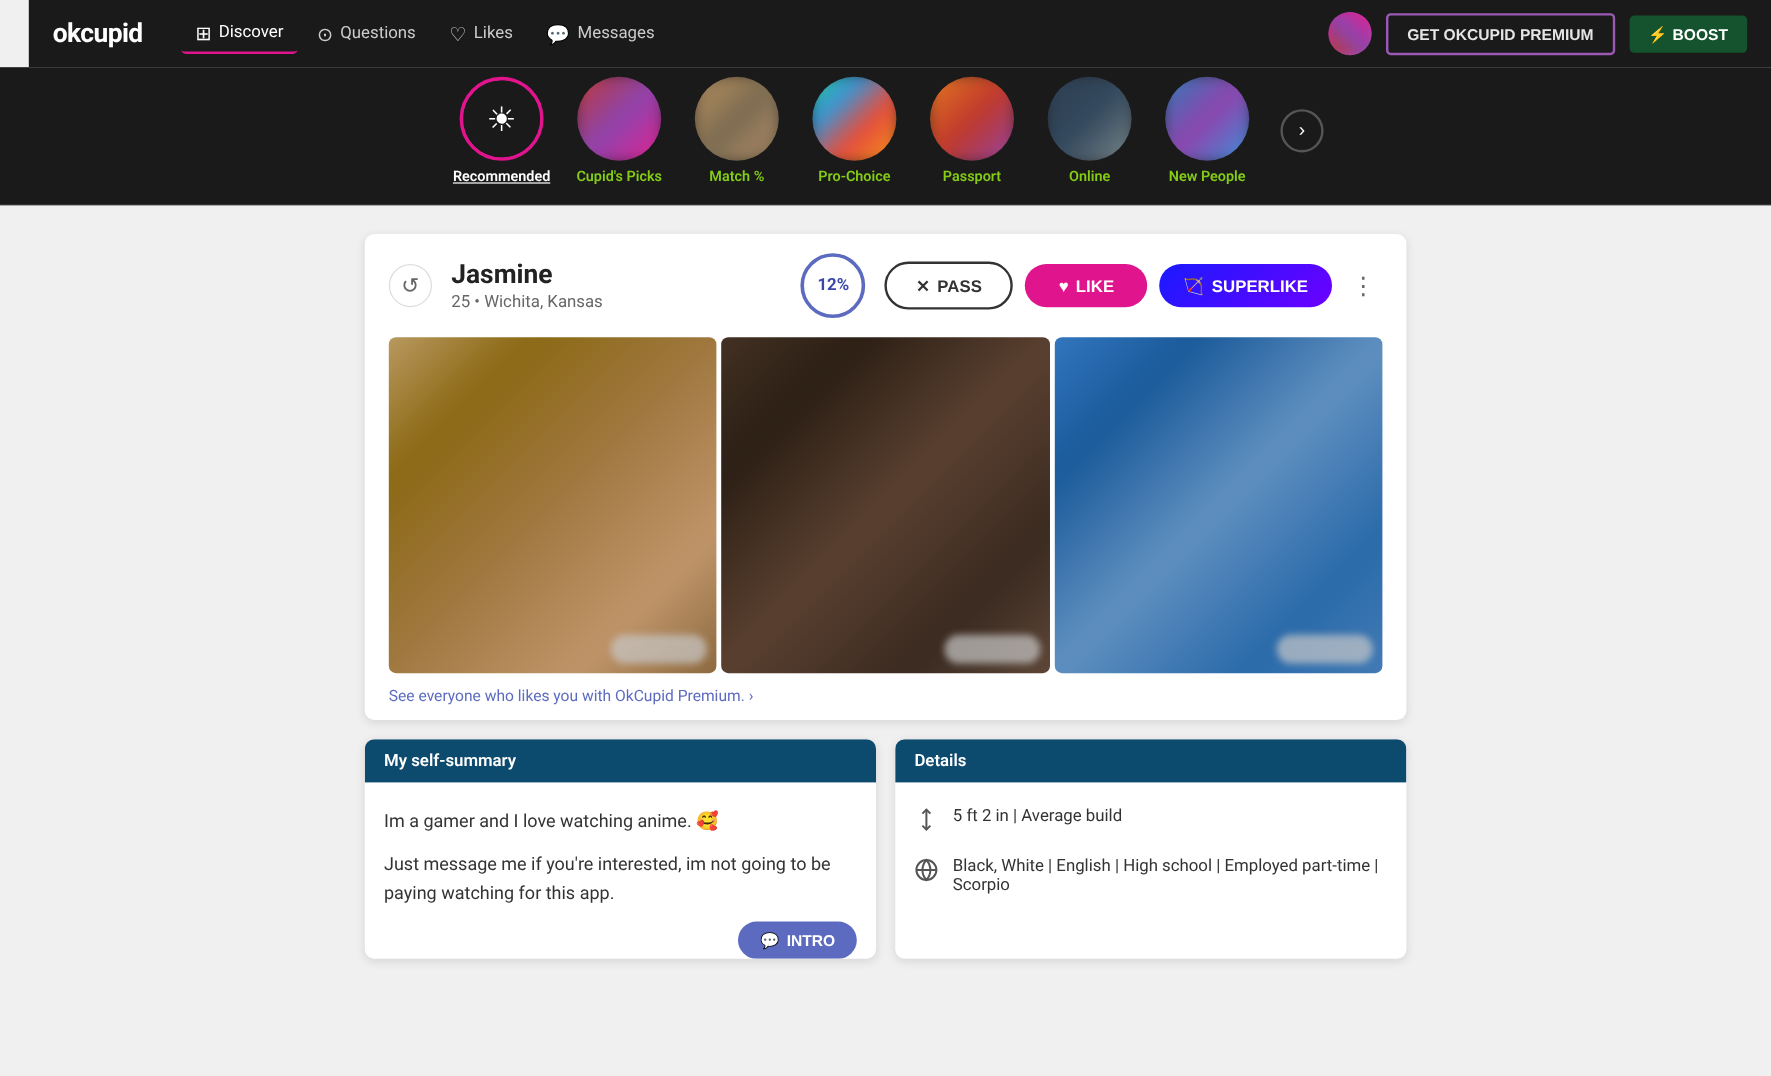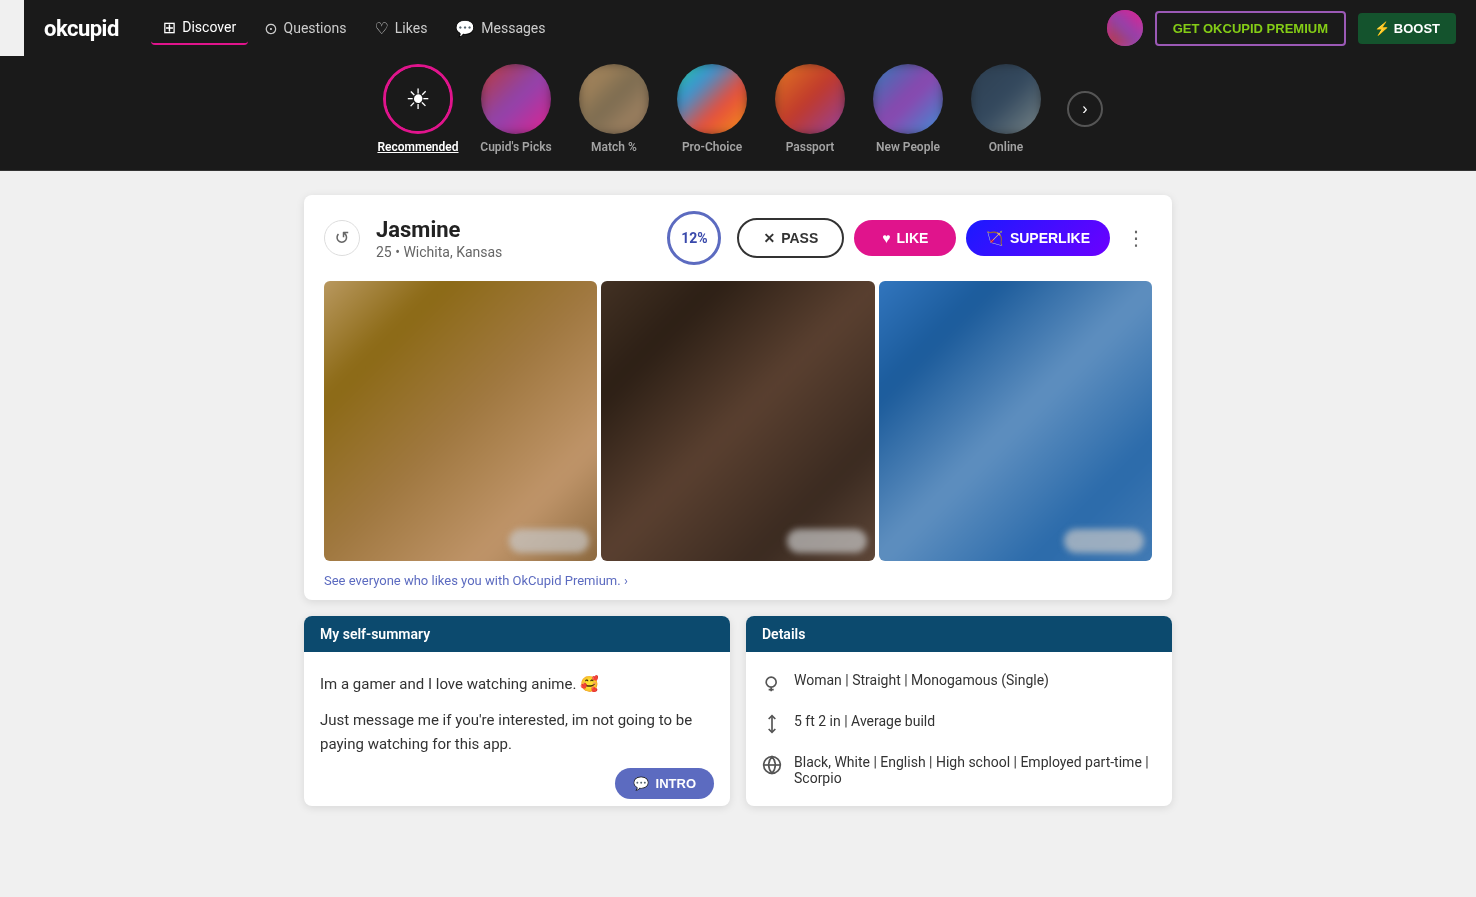--- a/index.html
+++ b/index.html
@@ -60,21 +60,21 @@
       overflow: hidden;
     }
     .avatar-blur {
       width: 100%;
       height: 100%;
       background: linear-gradient(45deg, #c0392b, #8e44ad, #e91e8c);
       filter: blur(4px);
     }
     .btn-premium {
       background: #1a1a1a;
-      color: #84cc16;
+      color: #e5e5e5;
       border: 2px solid #9b59b6;
       padding: 8px 16px;
       font-size: 13px;
       font-weight: 600;
       border-radius: 4px;
       cursor: pointer;
       white-space: nowrap;
     }
     .btn-boost {
       background: #14532d;
@@ -136,21 +136,21 @@
       background: linear-gradient(135deg, #8B7355 0%, #A0825A 25%, #7B6B50 50%, #9C8060 75%, #6B5A45 100%);
       filter: blur(6px);
       transform: scale(1.1);
     }
     .blurred-photo.pink { background: linear-gradient(135deg, #c0392b 0%, #8e44ad 50%, #e91e8c 100%); }
     .blurred-photo.multi { background: linear-gradient(135deg, #2ecc71 0%, #3498db 30%, #e74c3c 60%, #f39c12 100%); }
     .blurred-photo.orange { background: linear-gradient(135deg, #e67e22 0%, #c0392b 50%, #8e44ad 100%); }
     .blurred-photo.blue { background: linear-gradient(135deg, #2980b9 0%, #8e44ad 50%, #3498db 100%); }
     .blurred-photo.dark { background: linear-gradient(135deg, #2c3e50 0%, #34495e 50%, #7f8c8d 100%); }
     .category-label {
-      color: #a3a3a3;
+      color: #84cc16;
       font-size: 12px;
       font-weight: 600;
       text-align: center;
     }
     .category-label.active {
       color: white;
       text-decoration: underline;
     }
     .category-next-btn {
       width: 36px;
@@ -458,30 +458,30 @@
 
   <div class="category-item">
     <div class="category-thumb">
       <div class="blurred-photo orange"></div>
     </div>
     <span class="category-label">Passport</span>
   </div>
 
   <div class="category-item">
     <div class="category-thumb">
+      <div class="blurred-photo dark"></div>
+    </div>
+    <span class="category-label">Online</span>
+  </div>
+
+  <div class="category-item">
+    <div class="category-thumb">
       <div class="blurred-photo blue"></div>
     </div>
     <span class="category-label">New People</span>
-  </div>
-
-  <div class="category-item">
-    <div class="category-thumb">
-      <div class="blurred-photo dark"></div>
-    </div>
-    <span class="category-label">Online</span>
   </div>
 
   <button class="category-next-btn">›</button>
 </div>
 
 <div class="main-content">
 
   <div class="profile-card">
 
     <div class="profile-header">
@@ -543,30 +543,20 @@
           <span>💬</span>
           <span>INTRO</span>
         </button>
       </div>
     </div>
 
     <div class="section-card">
       <div class="section-header">Details</div>
       <div class="section-body">
         <ul class="details-list">
-          <li class="detail-item">
-            <span class="detail-icon">
-              <svg width="20" height="20" viewBox="0 0 24 24" fill="none" stroke="currentColor" stroke-width="2">
-                <circle cx="11" cy="11" r="6"></circle>
-                <line x1="11" y1="17" x2="11" y2="22"></line>
-                <line x1="8" y1="20" x2="14" y2="20"></line>
-              </svg>
-            </span>
-            <span>Woman | Straight | Monogamous (Single)</span>
-          </li>
           <li class="detail-item">
             <span class="detail-icon">
               <svg width="20" height="20" viewBox="0 0 24 24" fill="none" stroke="currentColor" stroke-width="2">
                 <line x1="12" y1="2" x2="12" y2="22"></line>
                 <polyline points="8 6 12 2 16 6"></polyline>
                 <polyline points="8 18 12 22 16 18"></polyline>
               </svg>
             </span>
             <span>5 ft 2 in | Average build</span>
           </li>

